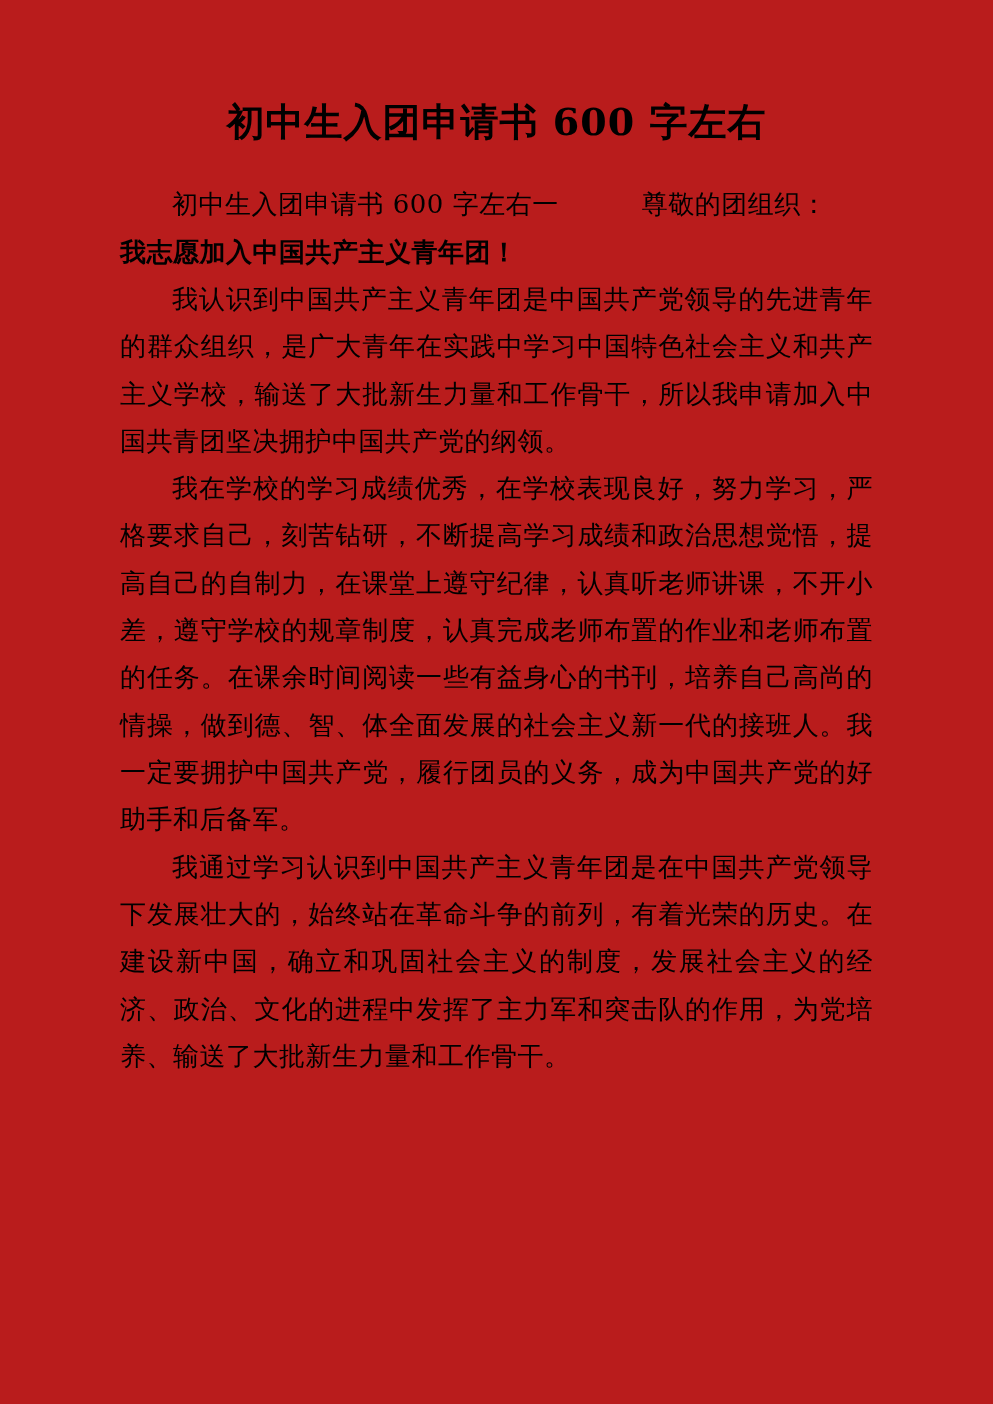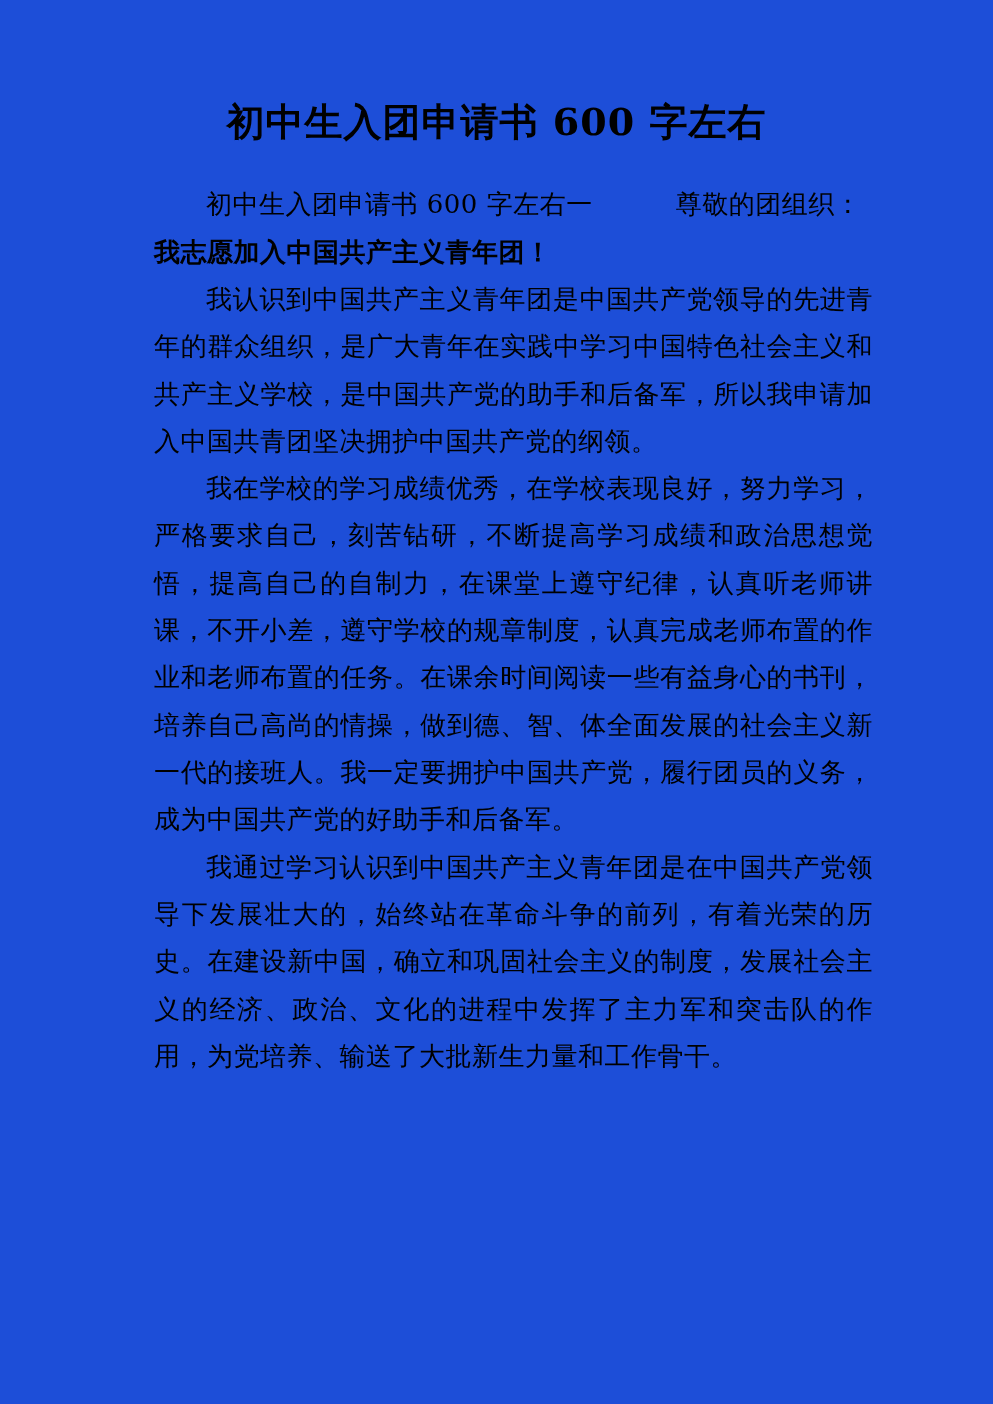--- a/index.html
+++ b/index.html
@@ -10,40 +10,39 @@
   body {
     width: 993px;
     height: 1404px;
     font-family: "DejaVu Serif", "Liberation Serif", serif;
     color: #000000;
   }
   .page {
     position: relative;
     width: 993px;
     height: 1404px;
-    background: #1d4ed8;
+    background: #b91c1c;
     box-sizing: border-box;
     padding: 96px 120px 40px 120px;
   }
   .doc-title {
     text-align: center;
     font-size: 38px;
     font-weight: bold;
     line-height: 1.35;
     letter-spacing: 1px;
     margin: 0 0 34px 0;
     font-family: "DejaVu Serif", "Liberation Serif", serif;
   }
   .body-text {
     font-size: 26px;
     line-height: 1.82;
     text-align: justify;
     text-justify: inter-ideograph;
     letter-spacing: 0.5px;
-    margin-left: 34px;
   }
   .para {
     margin: 0 0 0 0;
     text-indent: 2em;
   }
   .lead-line {
     text-indent: 2em;
   }
   .gap {
     display: inline-block;
@@ -58,21 +57,21 @@
   <h1 class="doc-title">初中生入团申请书 600 字左右</h1>
 
   <div class="body-text">
 
     <p class="para lead-line">
       <span>初中生入团申请书 600 字左右一</span><span class="gap"></span><span>尊敬的团组织：</span>
     </p>
 
     <p class="para" style="text-indent:0;font-weight:bold;">我志愿加入中国共产主义青年团！</p>
 
-    <p class="para">我认识到中国共产主义青年团是中国共产党领导的先进青年的群众组织，是广大青年在实践中学习中国特色社会主义和共产主义学校，是中国共产党的助手和后备军，所以我申请加入中国共青团坚决拥护中国共产党的纲领。</p>
+    <p class="para">我认识到中国共产主义青年团是中国共产党领导的先进青年的群众组织，是广大青年在实践中学习中国特色社会主义和共产主义学校，输送了大批新生力量和工作骨干，所以我申请加入中国共青团坚决拥护中国共产党的纲领。</p>
 
     <p class="para">我在学校的学习成绩优秀，在学校表现良好，努力学习，严格要求自己，刻苦钻研，不断提高学习成绩和政治思想觉悟，提高自己的自制力，在课堂上遵守纪律，认真听老师讲课，不开小差，遵守学校的规章制度，认真完成老师布置的作业和老师布置的任务。在课余时间阅读一些有益身心的书刊，培养自己高尚的情操，做到德、智、体全面发展的社会主义新一代的接班人。我一定要拥护中国共产党，履行团员的义务，成为中国共产党的好助手和后备军。</p>
 
     <p class="para">我通过学习认识到中国共产主义青年团是在中国共产党领导下发展壮大的，始终站在革命斗争的前列，有着光荣的历史。在建设新中国，确立和巩固社会主义的制度，发展社会主义的经济、政治、文化的进程中发挥了主力军和突击队的作用，为党培养、输送了大批新生力量和工作骨干。</p>
 
   </div>
 
 </div>
 
 </body></html>

